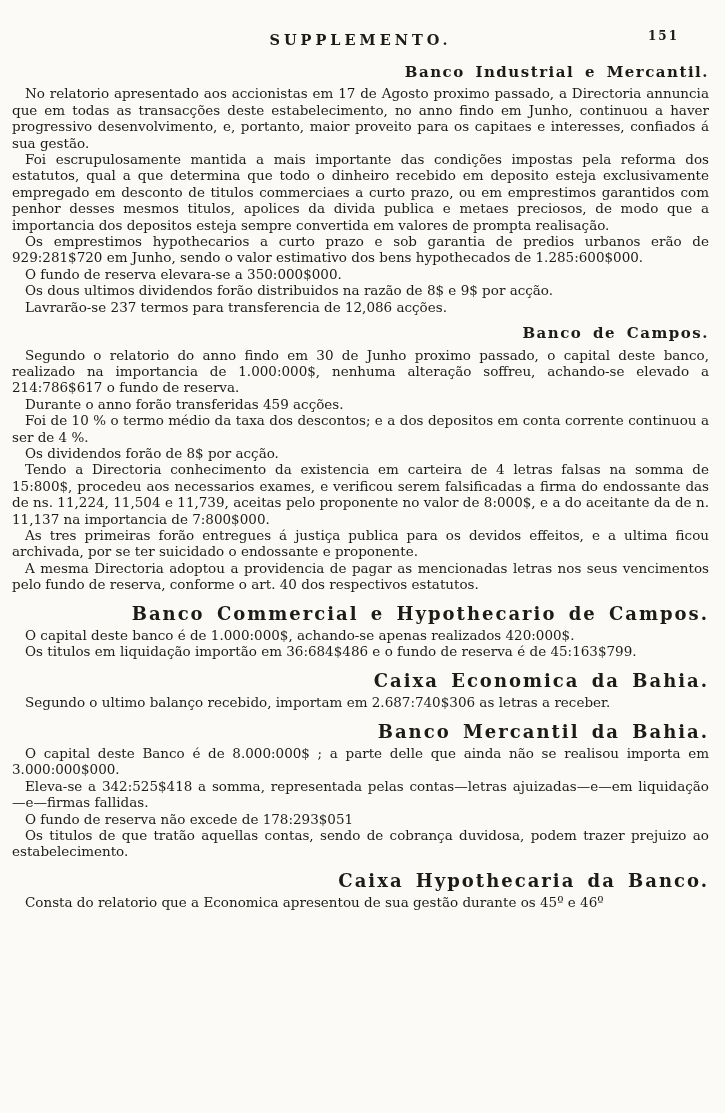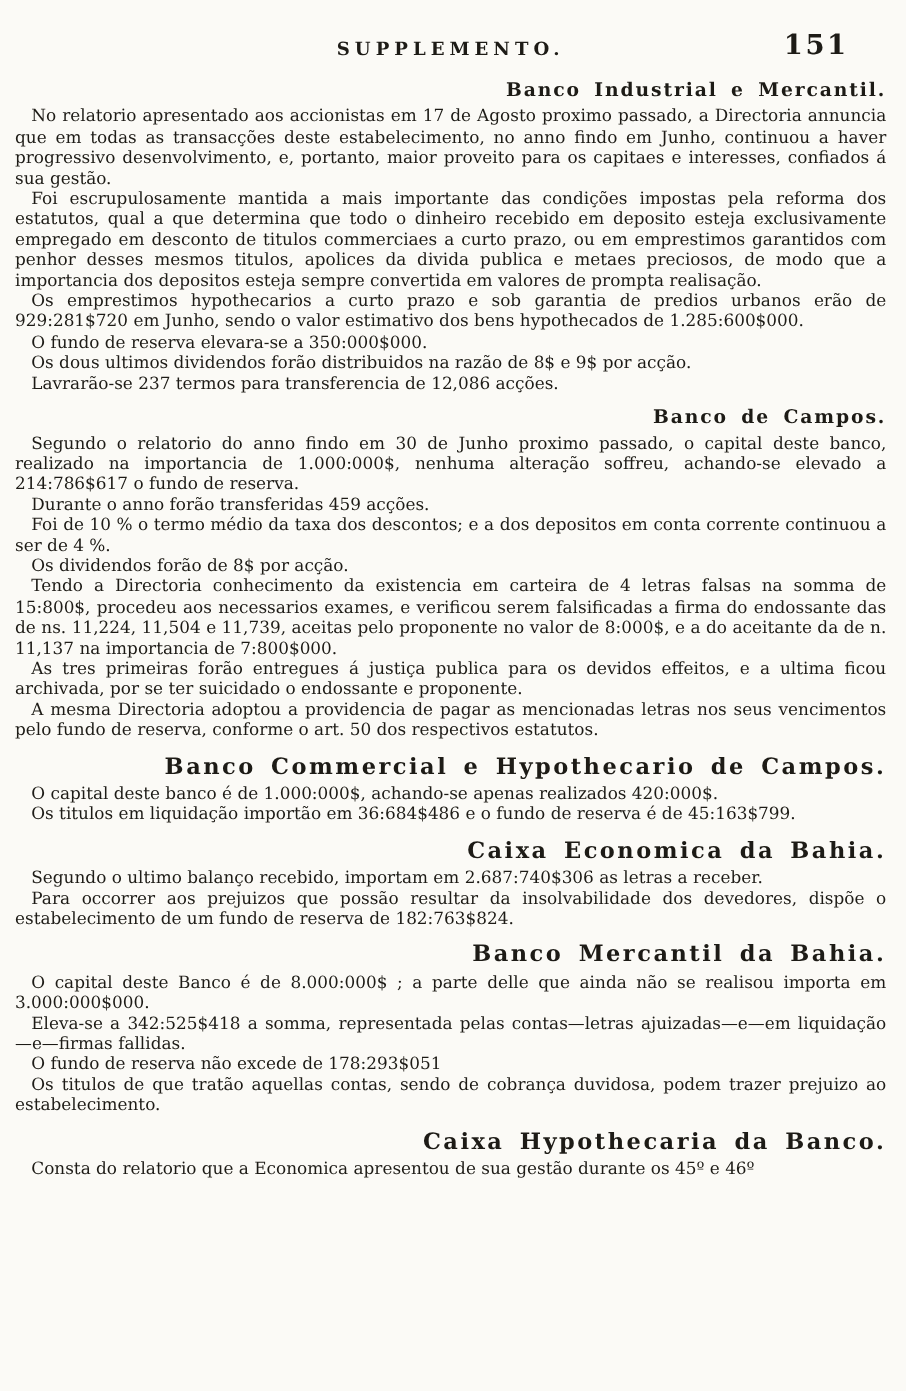--- a/index.html
+++ b/index.html
@@ -25,21 +25,21 @@
   .header-title {
     font-weight: bold;
     font-size: 14.5px;
     letter-spacing: 4px;
   }
   .page-number {
     position: absolute;
     right: 30px;
     top: -4px;
     font-weight: bold;
-    font-size: 22px;
+    font-size: 12px;
     letter-spacing: 2px;
   }
 
   .section-heading {
     text-align: right;
     font-size: 15px;
     font-weight: bold;
     letter-spacing: 1.5px;
     word-spacing: 4px;
     margin: 10px 0 5px 0;
@@ -76,33 +76,32 @@
   </section>
 
   <section>
     <h2 class="section-heading">Banco de Campos.</h2>
     <p class="body-paragraph">Segundo o relatorio do anno findo em 30 de Junho proximo passado, o capital deste banco, realizado na importancia de 1.000:000$, nenhuma alteração soffreu, achando-se elevado a 214:786$617 o fundo de reserva.</p>
     <p class="body-paragraph">Durante o anno forão transferidas 459 acções.</p>
     <p class="body-paragraph">Foi de 10 % o termo médio da taxa dos descontos; e a dos depositos em conta corrente continuou a ser de 4 %.</p>
     <p class="body-paragraph">Os dividendos forão de 8$ por acção.</p>
     <p class="body-paragraph">Tendo a Directoria conhecimento da existencia em carteira de 4 letras falsas na somma de 15:800$, procedeu aos necessarios exames, e verificou serem falsificadas a firma do endossante das de ns. 11,224, 11,504 e 11,739, aceitas pelo proponente no valor de 8:000$, e a do aceitante da de n. 11,137 na importancia de 7:800$000.</p>
     <p class="body-paragraph">As tres primeiras forão entregues á justiça publica para os devidos effeitos, e a ultima ficou archivada, por se ter suicidado o endossante e proponente.</p>
-    <p class="body-paragraph">A mesma Directoria adoptou a providencia de pagar as mencionadas letras nos seus vencimentos pelo fundo de reserva, conforme o art. 50 dos respectivos estatutos.</p>
+    <p class="body-paragraph">A mesma Directoria adoptou a providencia de pagar as mencionadas letras nos seus vencimentos pelo fundo de reserva, conforme o art. 40 dos respectivos estatutos.</p>
   </section>
 
   <section>
     <h2 class="section-heading large">Banco Commercial e Hypothecario de Campos.</h2>
     <p class="body-paragraph">O capital deste banco é de 1.000:000$, achando-se apenas realizados 420:000$.</p>
     <p class="body-paragraph">Os titulos em liquidação importão em 36:684$486 e o fundo de reserva é de 45:163$799.</p>
   </section>
 
   <section>
     <h2 class="section-heading large">Caixa Economica da Bahia.</h2>
     <p class="body-paragraph">Segundo o ultimo balanço recebido, importam em 2.687:740$306 as letras a receber.</p>
-    <p class="body-paragraph">Para occorrer aos prejuizos que possão resultar da insolvabilidade dos devedores, dispõe o estabelecimento de um fundo de reserva de 182:763$824.</p>
   </section>
 
   <section>
     <h2 class="section-heading large">Banco Mercantil da Bahia.</h2>
     <p class="body-paragraph">O capital deste Banco é de 8.000:000$ ; a parte delle que ainda não se realisou importa em 3.000:000$000.</p>
     <p class="body-paragraph">Eleva-se a 342:525$418 a somma, representada pelas contas—letras ajuizadas—e—em liquidação—e—firmas fallidas.</p>
     <p class="body-paragraph">O fundo de reserva não excede de 178:293$051</p>
     <p class="body-paragraph">Os titulos de que tratão aquellas contas, sendo de cobrança duvidosa, podem trazer prejuizo ao estabelecimento.</p>
   </section>
 

